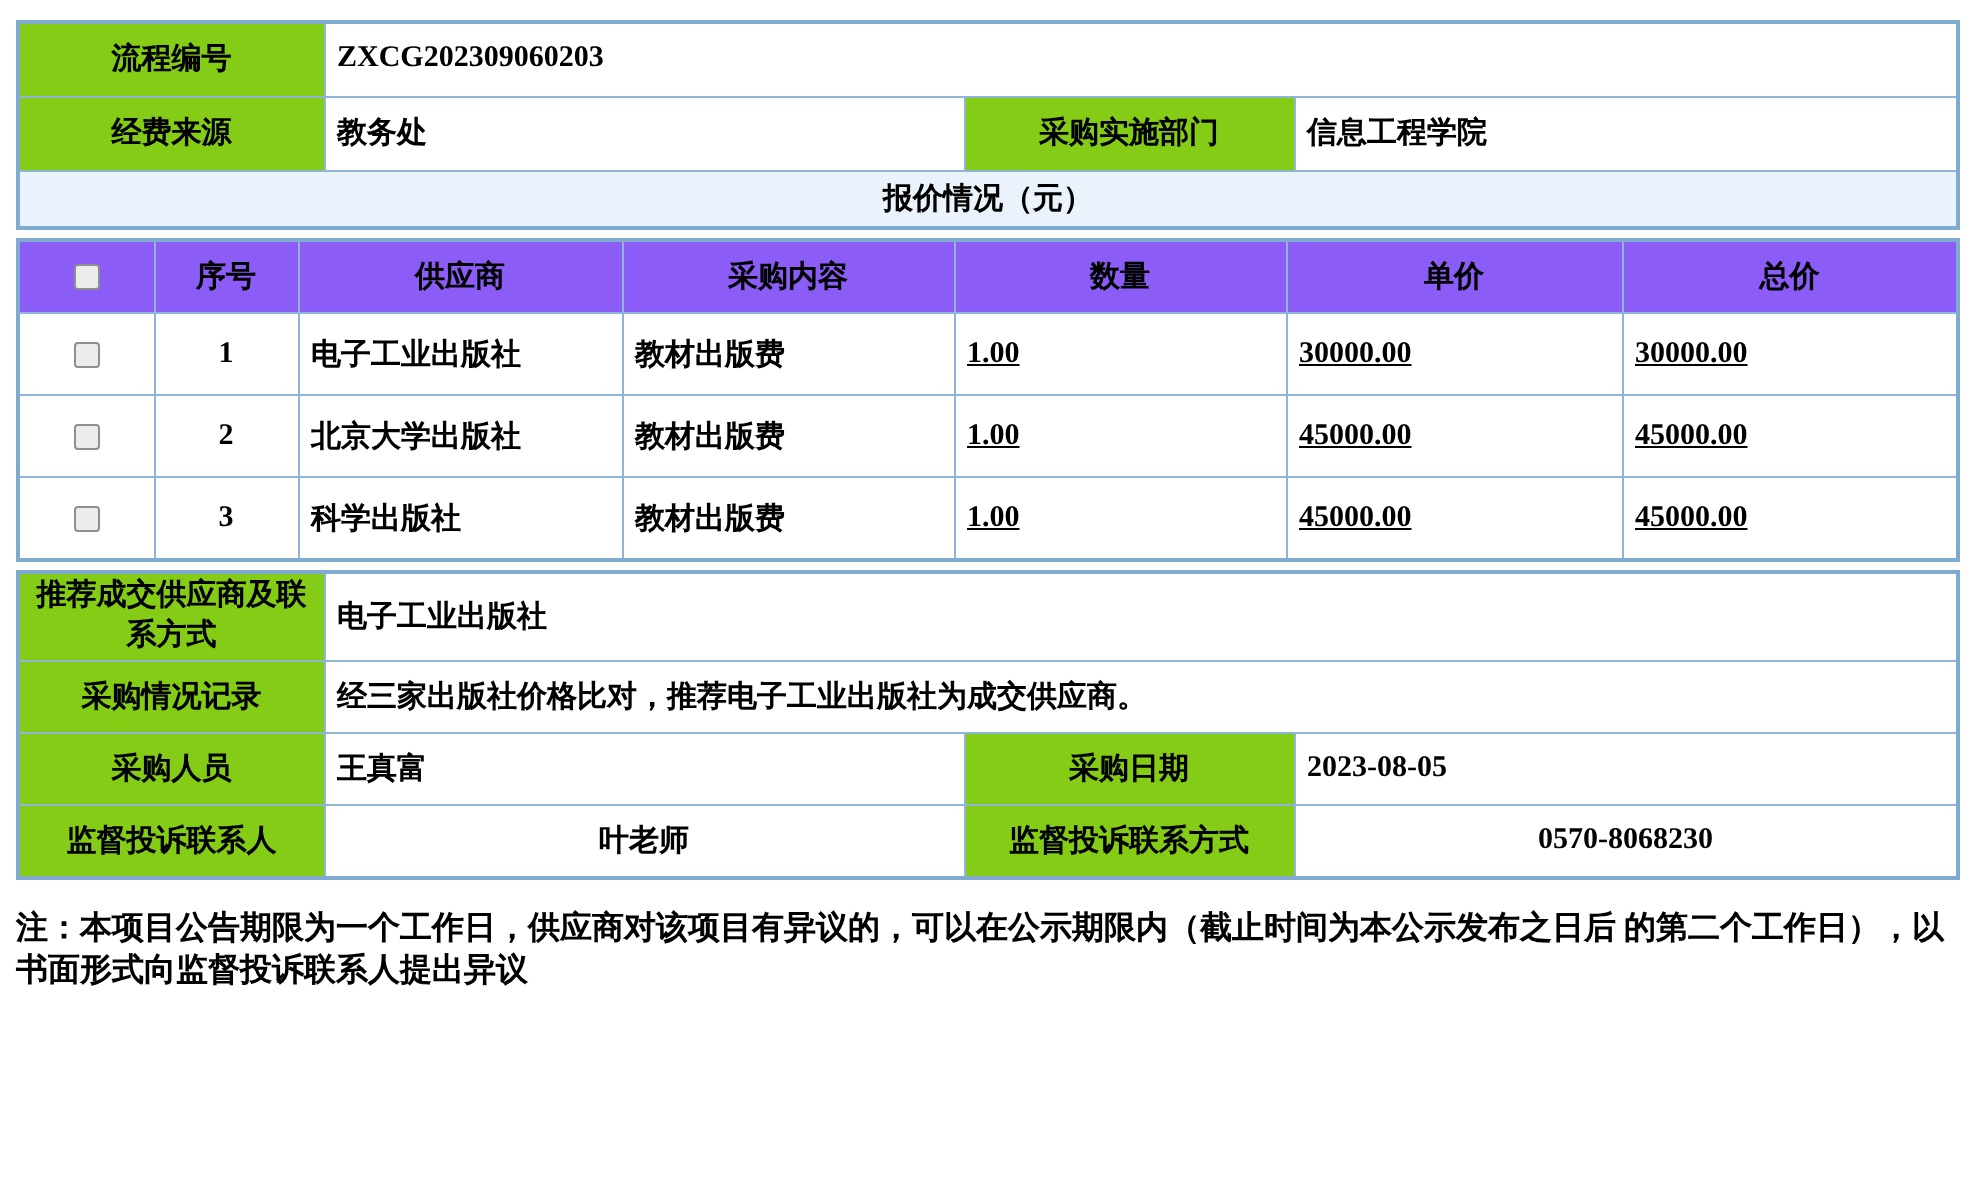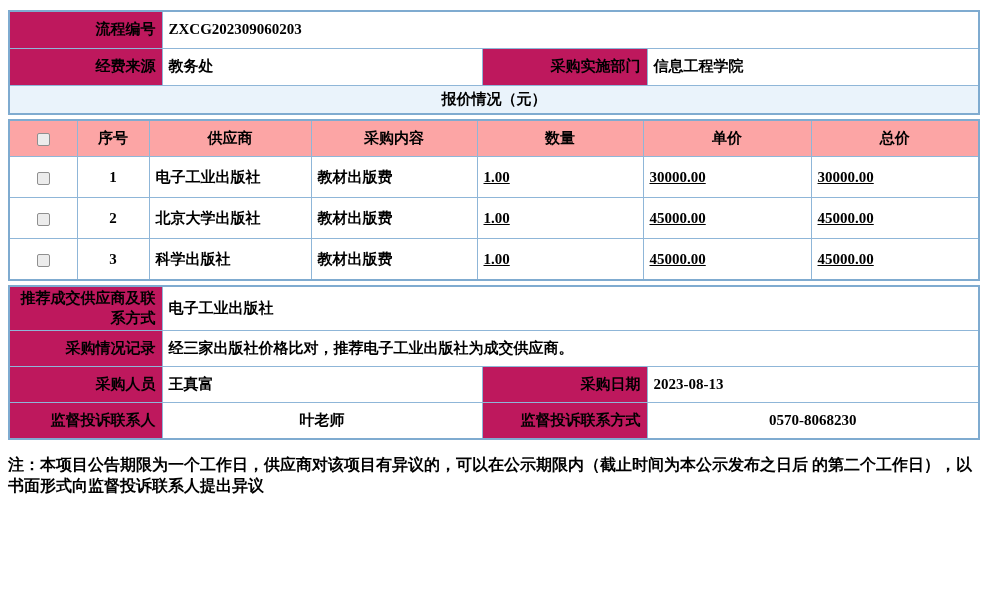--- a/index.html
+++ b/index.html
@@ -26,37 +26,37 @@
   table.tbl td, table.tbl th {
     border: 1.5px solid #8fb6d8;
     font-size: 15px;
     font-weight: bold;
     vertical-align: middle;
     padding: 2px 6px;
     overflow: hidden;
     word-break: break-all;
   }
   td.lbl {
-    background: #be185d;
+    background: #84cc16;
     padding-left: 8px;
-    text-align: right;
+    text-align: center;
   }
   td.val {
     background: #ffffff;
     padding-left: 10px;
     text-align: left;
   }
   tr.inforow { height: 37px; }
   tr.sectionrow { height: 29px; }
   tr.sectionrow td {
     background: #eaf3fb;
     text-align: center;
   }
   table.quote th {
-    background: #fca5a5;
+    background: #8b5cf6;
     text-align: center;
     height: 31px;
   }
   table.quote td { height: 36px; background:#ffffff; }
   td.cb, th.cb { text-align: center; }
   td.center { text-align: center; }
   td.num { padding-left: 6px; text-decoration: underline; }
   td.reclbl {
     font-size: 13px;
     line-height: 1.3;
@@ -184,21 +184,21 @@
         <td class="val" colspan="3">电子工业出版社</td>
       </tr>
       <tr class="sumrow">
         <td class="lbl">采购情况记录</td>
         <td class="val" colspan="3">经三家出版社价格比对，推荐电子工业出版社为成交供应商。</td>
       </tr>
       <tr class="sumrow">
         <td class="lbl">采购人员</td>
         <td class="val">王真富</td>
         <td class="lbl">采购日期</td>
-        <td class="val">2023-08-13</td>
+        <td class="val">2023-08-05</td>
       </tr>
       <tr class="sumrow">
         <td class="lbl">监督投诉联系人</td>
         <td class="val center">叶老师</td>
         <td class="lbl">监督投诉联系方式</td>
         <td class="val center">0570-8068230</td>
       </tr>
     </tbody>
   </table>
 

